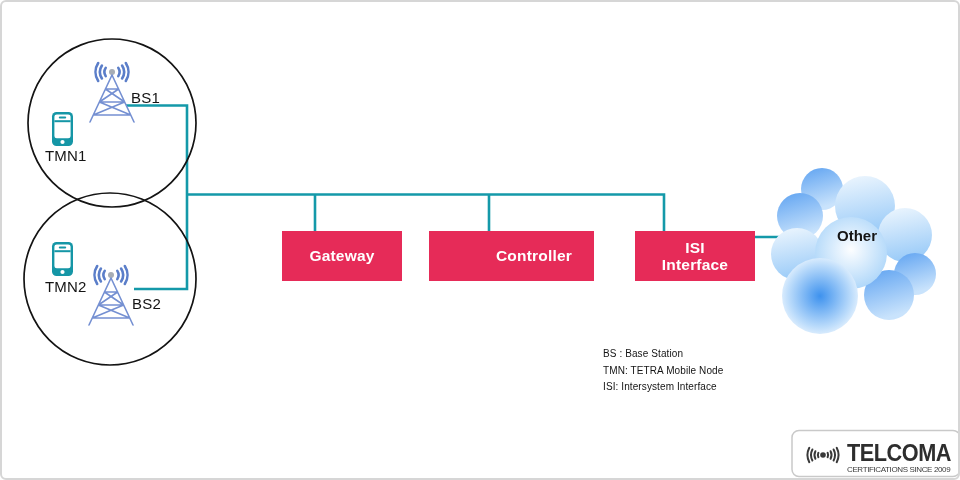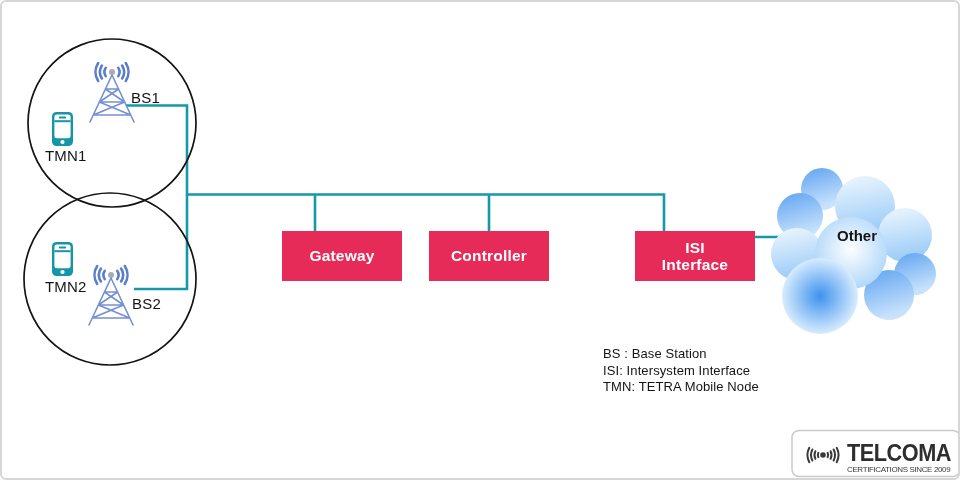--- a/index.html
+++ b/index.html
@@ -12,29 +12,29 @@
   .tl{stroke:var(--teal,#1499A9);stroke-width:2.6;fill:none;}
   .cell{fill:none;stroke:var(--ink,#141414);stroke-width:1.7;}
   .lbl{font-size:15px;font-weight:500;fill:var(--ink,#141414);letter-spacing:.2px;}
   .node{
     position:absolute;width:120px;height:50px;background:var(--node-red,#E62B58);
     color:var(--node-text,#fff);display:flex;flex-direction:column;align-items:center;
     justify-content:center;text-align:center;font-size:15.5px;font-weight:600;
     letter-spacing:.2px;line-height:17.5px;
   }
   #gateway-box{left:252px;top:229px;margin-left:28px;}
-  #controller-box{left:427px;top:229px;}
+  #controller-box{left:427px;top:229px;padding-left:45px;}
   #isi-box{left:602px;top:229px;margin-left:31px;}
   .cloud-text{
     position:absolute;left:795px;top:225px;width:120px;text-align:center;
     font-size:15px;font-weight:700;line-height:17px;color:var(--ink,#141414);
   }
   .cloud-text span{display:block;}
   .legend{
-    position:absolute;left:601px;top:344px;font-size:13px;font-weight:500;
+    position:absolute;left:601px;top:344px;font-size:10px;font-weight:500;
     line-height:16.5px;color:var(--ink,#141414);letter-spacing:.1px;white-space:nowrap;
   }
   .legend span{display:block;}
   .logo-svg{position:absolute;left:788px;top:426px;}
   .logo-stroke{stroke:var(--logo-gray,#3A3A3A);fill:none;stroke-linecap:round;}
   .badge{fill:none;stroke:var(--border-gray,#C9C9C9);stroke-width:1.5;}
   .wordmark{font-weight:bold;font-size:23px;fill:#2e2e2e;letter-spacing:-0.5px;}
   .tagline{font-size:8px;fill:#3a3a3a;letter-spacing:.4px;}
   .tower-lattice{stroke:var(--tower-blue,#7590D2);stroke-width:1.6;stroke-linecap:round;fill:none;}
   .tower-arc{stroke:var(--tower-arc-blue,#5B7EC9);stroke-width:2.6;stroke-linecap:round;fill:none;}
@@ -126,22 +126,22 @@
     <span>ISI</span>
     <span>Interface</span>
   </div>
 
   <div class="cloud-text">
     <span>Other</span>
   </div>
 
   <div class="legend">
     <span>BS : Base Station</span>
+    <span>TMN: TETRA Mobile Node</span>
     <span>ISI: Intersystem Interface</span>
-    <span>TMN: TETRA Mobile Node</span>
   </div>
 
   <svg class="logo-svg" width="172" height="54" viewBox="0 0 172 54">
     <rect class="badge" x="2" y="2.5" width="168" height="46" rx="7"></rect>
     <g transform="translate(33,27)">
       <circle cx="0" cy="0" r="2.8" fill="#3a3a3a"></circle>
       <path class="logo-stroke" stroke-width="2" d="M-4.6 -2.2 A5 5 0 0 0 -4.6 2.2"></path>
       <path class="logo-stroke" stroke-width="2" d="M-7.6 -3.8 A8.5 8.5 0 0 0 -7.6 3.8"></path>
       <path class="logo-stroke" stroke-width="2" d="M-10.6 -5.5 A12 12 0 0 0 -10.6 5.5"></path>
       <path class="logo-stroke" stroke-width="2" d="M-13.7 -7.2 A15.5 15.5 0 0 0 -13.7 7.2"></path>

